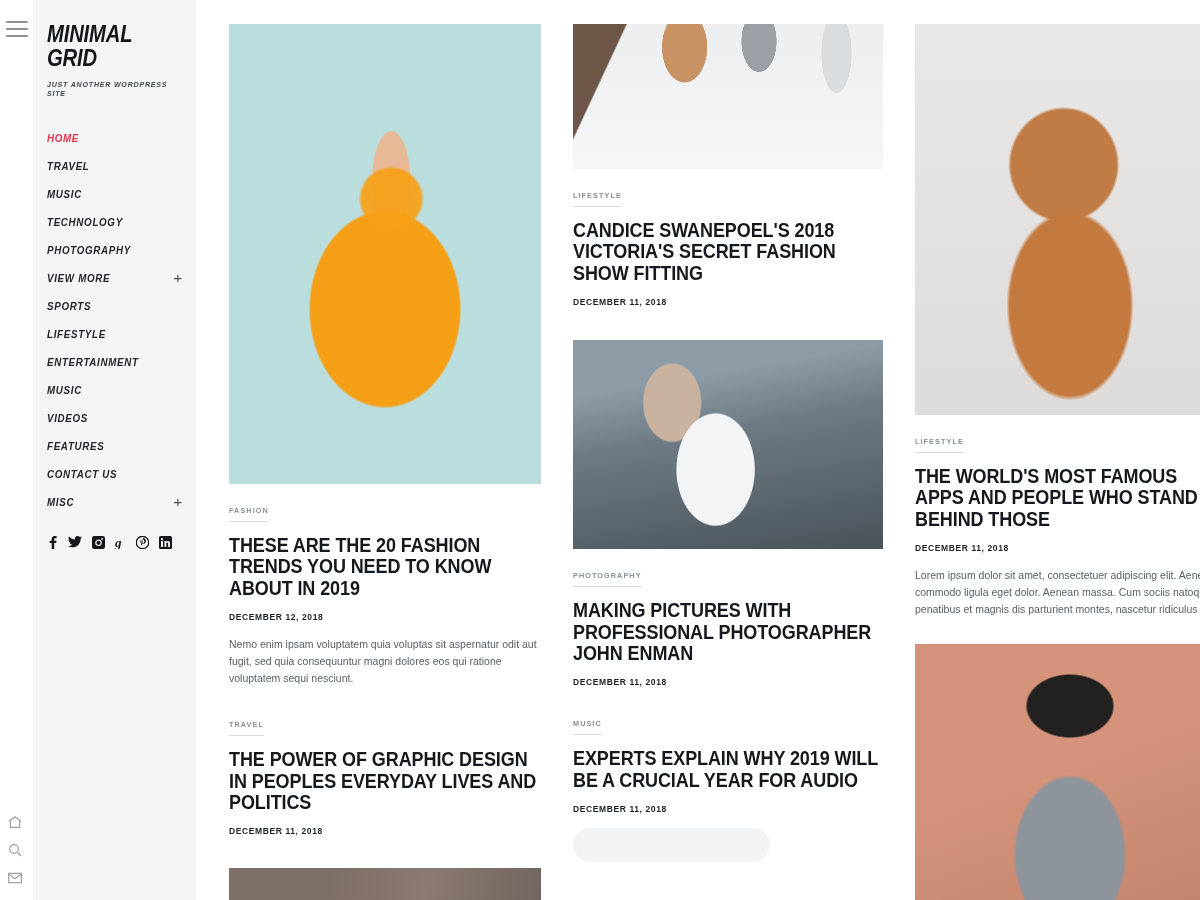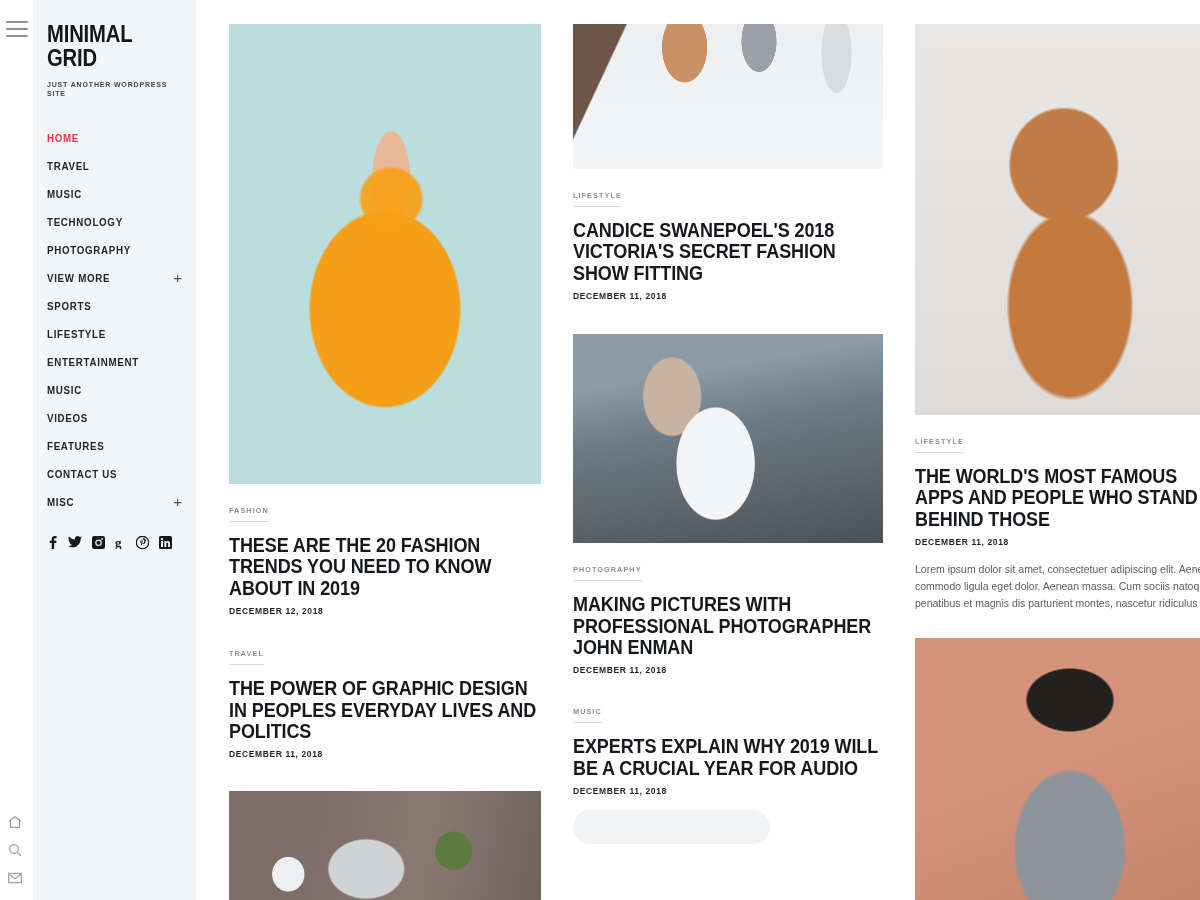--- a/index.html
+++ b/index.html
@@ -28,20 +28,21 @@
     display: flex; flex-direction: column; gap: 12px;
   }
   .rail-icons span { display: block; width: 16px; height: 16px; color: #9aa0a6; cursor: pointer; }
   .rail-icons svg { display: block; width: 16px; height: 16px; }
 
   
   .sidebar {
     width: 163px; flex: 0 0 163px; height: 900px;
     background: #f3f5f6; padding: 22px 16px 0 14px;
     position: relative;
+    font-style: italic;
   }
   .brand {
     font-family: "Liberation Sans", sans-serif;
     font-weight: 700; font-size: 23px; line-height: 1.06;
     letter-spacing: -0.2px; color: #13161a;
     text-transform: uppercase;
     transform: scaleX(0.88); transform-origin: left top;
   }
   .tagline {
     margin-top: 9px; font-size: 7.5px; letter-spacing: 0.85px;
@@ -89,21 +90,21 @@
     transform: scaleX(0.97); transform-origin: left center;
   }
   .title {
     margin-top: 13px;
     font-size: 20px; line-height: 1.07; font-weight: 700;
     color: #15181c; text-transform: uppercase; letter-spacing: -0.1px;
     transform: scaleX(0.90); transform-origin: left top;
     width: 111%;
   }
   .date {
-    margin-top: 7px; font-size: 8.5px; font-weight: 700;
+    margin-top: 13px; font-size: 8.5px; font-weight: 700;
     letter-spacing: 0.6px; color: #1d2125; text-transform: uppercase;
   }
   .excerpt {
     margin-top: 14px; font-size: 10.5px; line-height: 1.62;
     color: #5a6065;
   }
 
   
   .audio {
     margin-top: 14px; width: 197px; height: 34px;
@@ -278,20 +279,21 @@
   <main class="content">
 
     <div class="col c1">
 
       <article class="post">
         <div class="thumb img-hoodie" style="height:460px"></div>
         <div class="post-body">
           <div class="cat">FASHION</div>
           <h2 class="title">THESE ARE THE 20 FASHION TRENDS YOU NEED TO KNOW ABOUT IN 2019</h2>
           <div class="date">DECEMBER 12, 2018</div>
+          <p class="excerpt">Nemo enim ipsam voluptatem quia voluptas sit aspernatur odit aut fugit, sed quia consequuntur magni dolores eos qui ratione voluptatem sequi nesciunt.</p>
         </div>
       </article>
 
       <article class="post" style="margin-top:22px">
         <div class="post-body" style="padding-top:0">
           <div class="cat">TRAVEL</div>
           <h2 class="title">THE POWER OF GRAPHIC DESIGN IN PEOPLES EVERYDAY LIVES AND POLITICS</h2>
           <div class="date">DECEMBER 11, 2018</div>
         </div>
       </article>

